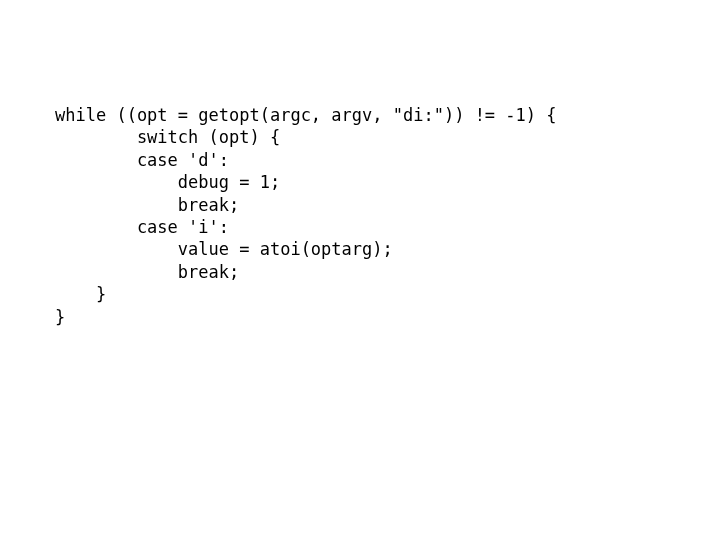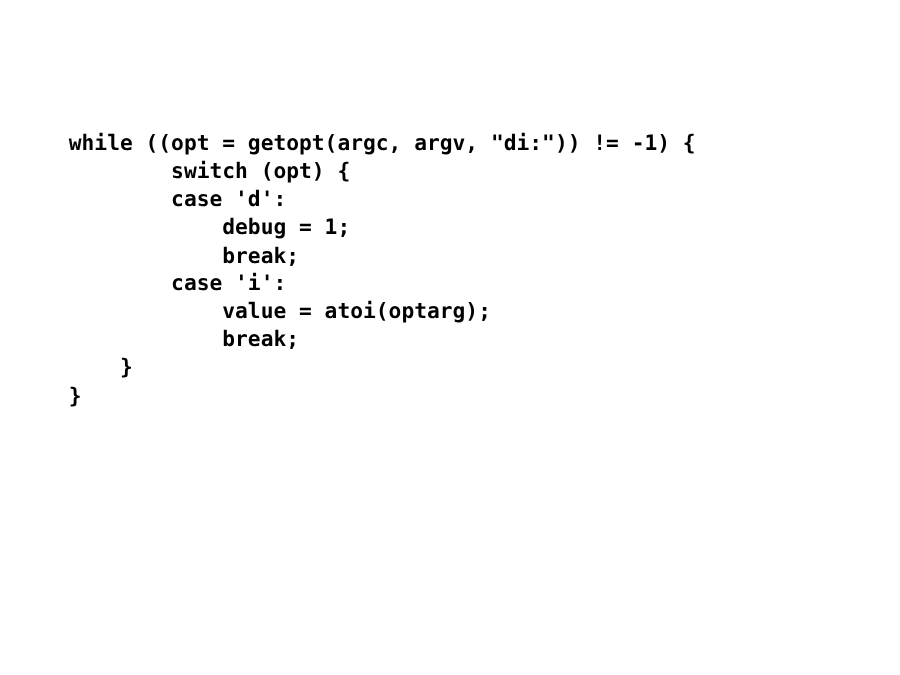--- a/index.html
+++ b/index.html
@@ -24,21 +24,21 @@
     left: 55px;
     top: 104px;
     margin: 0;
     padding: 0;
     font-family: "DejaVu Sans Mono", "Liberation Mono", monospace;
     font-size: 17px;
     line-height: 22.4px;
     color: #000000;
     white-space: pre;
     letter-spacing: 0px;
-    font-weight: 700;
+    font-weight: 400;
   }
   .code-line {
     display: block;
     white-space: pre;
     min-height: 22.4px;
     color: #000000;
   }
 </style>
 </head>
 <body>

